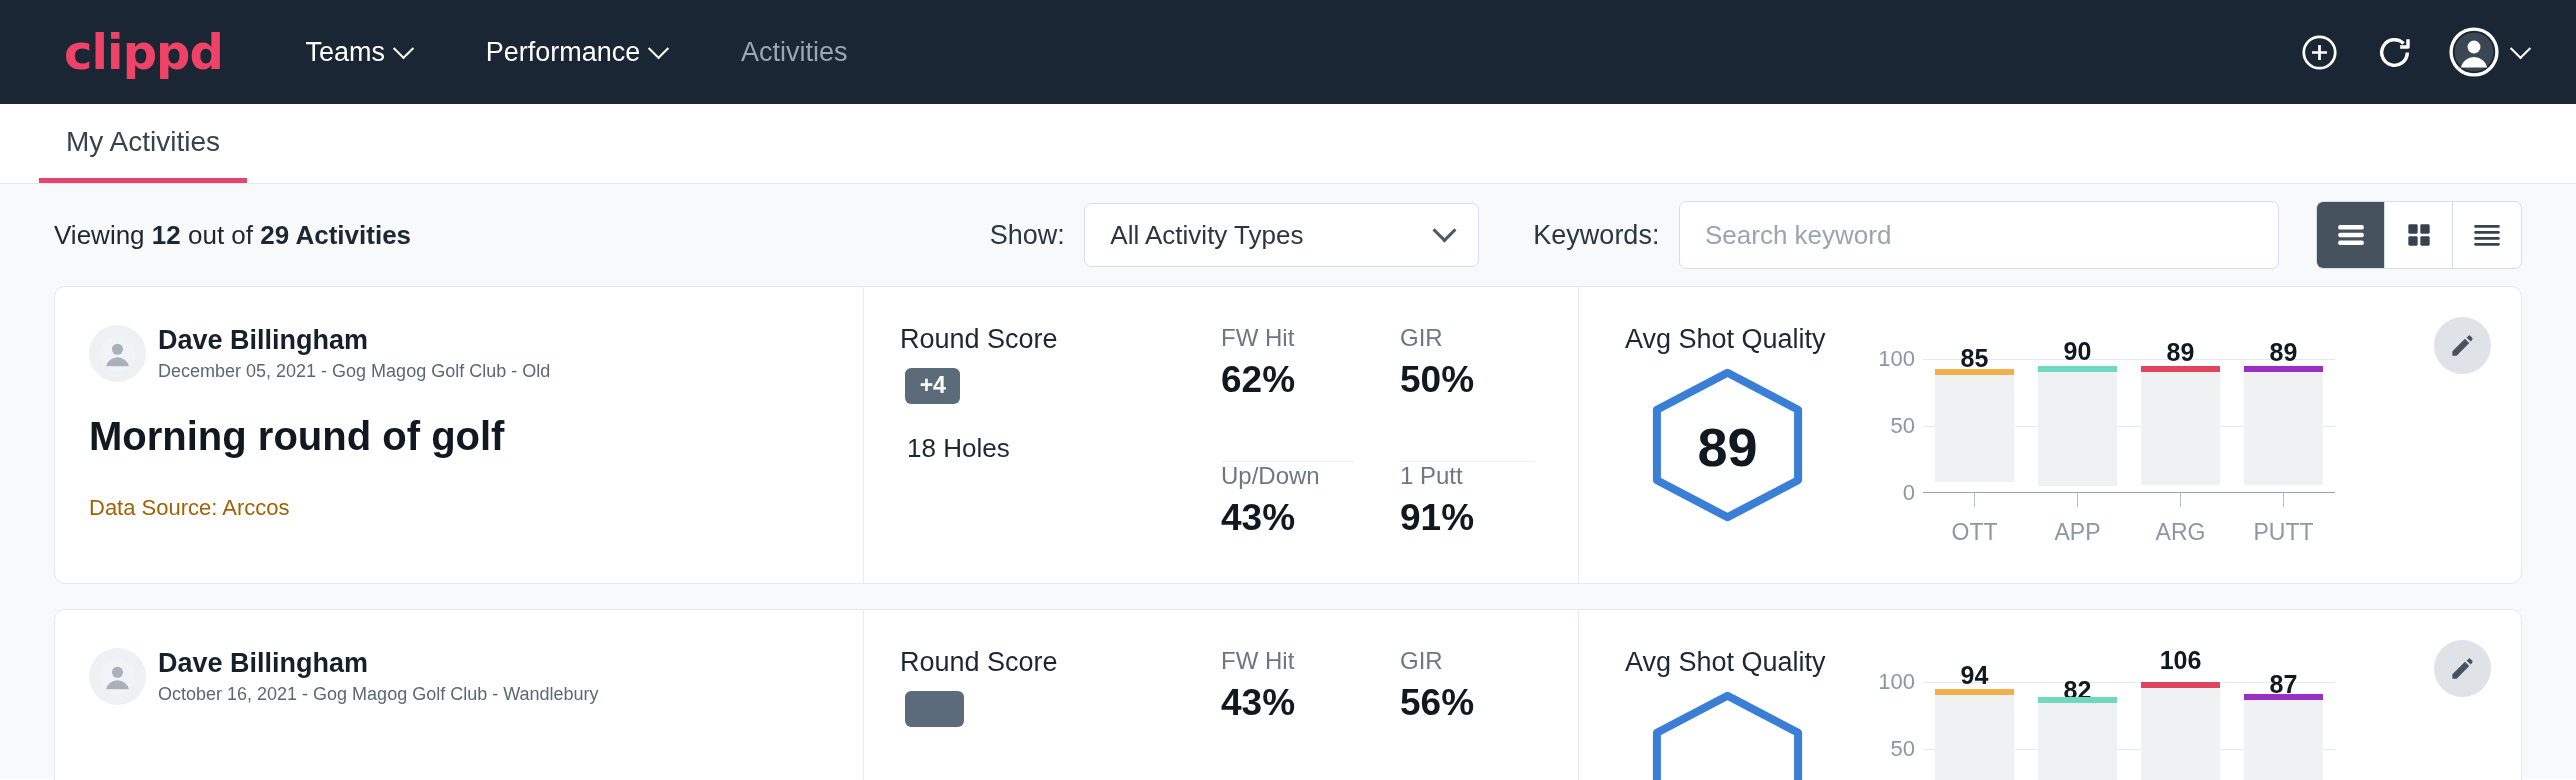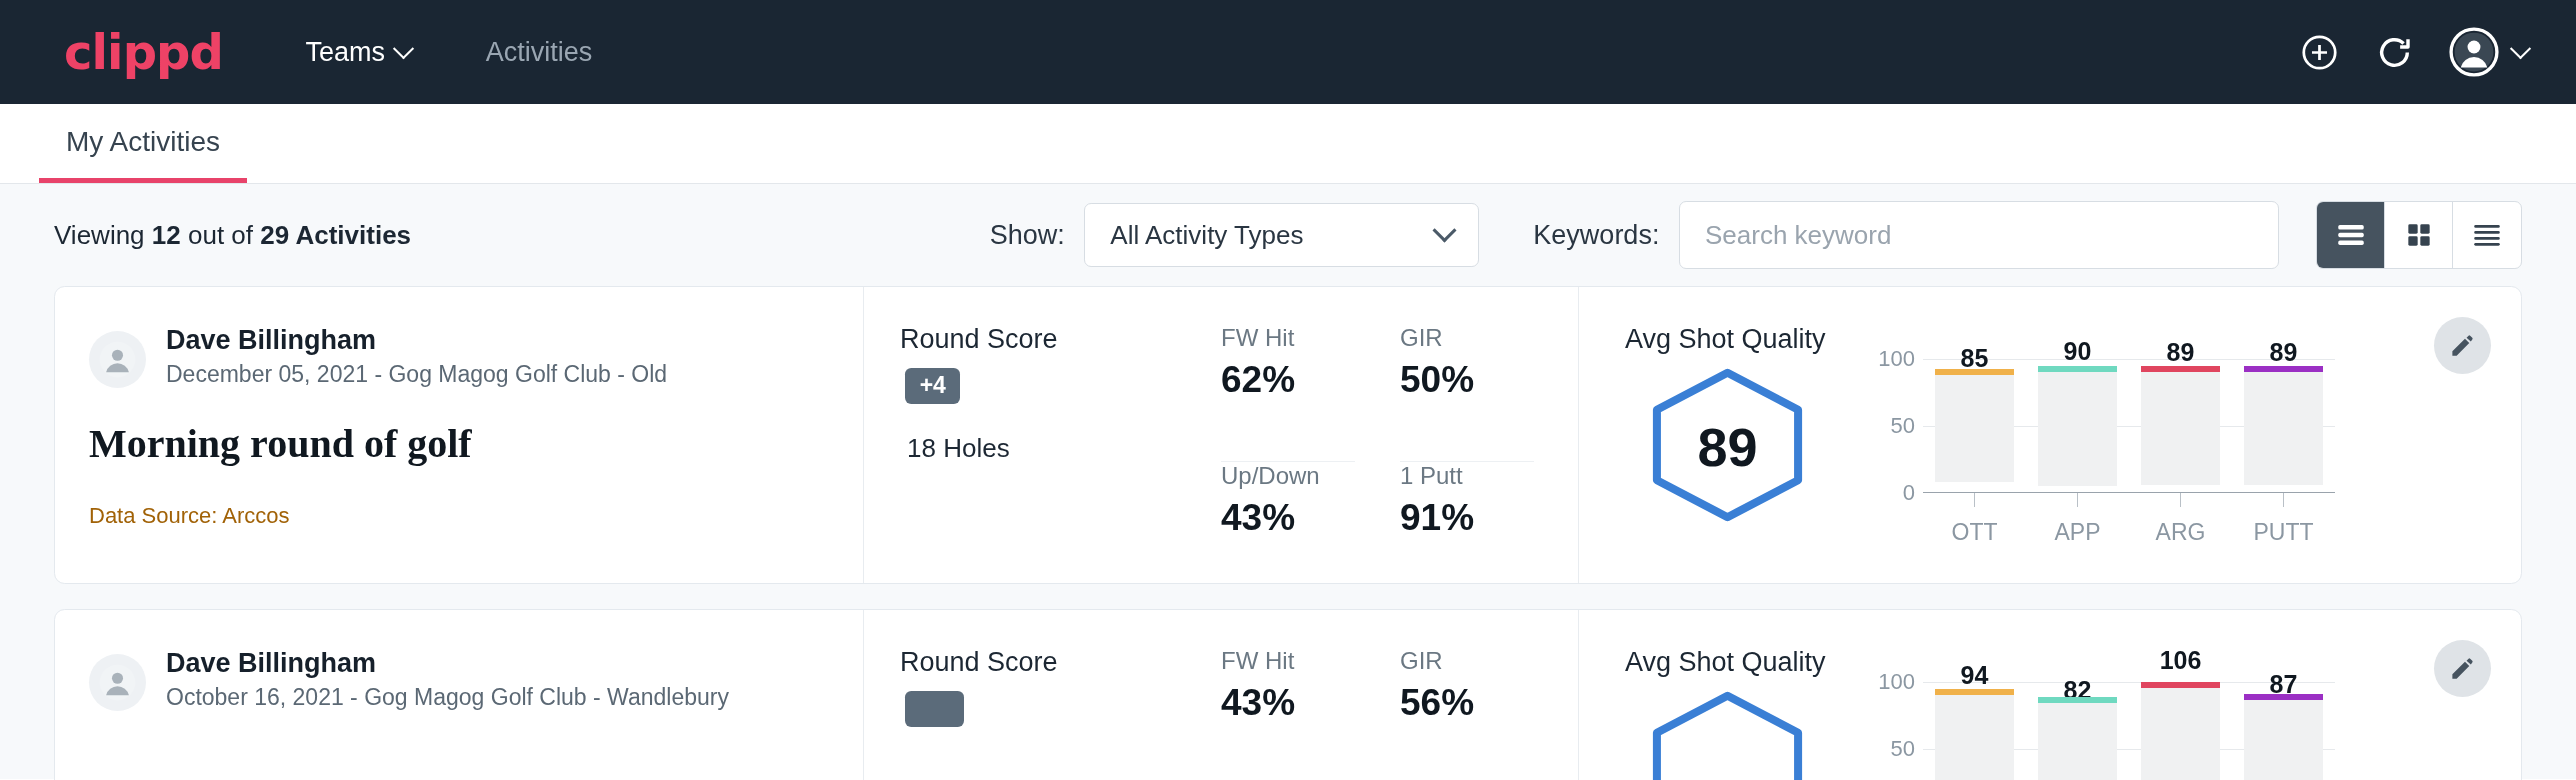--- a/index.html
+++ b/index.html
@@ -139,32 +139,31 @@
     height: 298px;
     margin-bottom: 25px;
     display: flex;
     position: relative;
   }
   .col-left {
     width: 809px;
     padding: 37px 0 0 34px;
     border-right: 1.8px solid #e8ecf0;
   }
-  .person { display: flex; align-items: flex-end; gap: 20px; }
+  .person { display: flex; align-items: center; gap: 12px; }
   .p-avatar {
     width: 57px; height: 57px; border-radius: 50%;
     background: #eef1f4;
     display: flex; align-items: center; justify-content: center;
   }
   .p-name { font-size: 27px; font-weight: 700; color: #16202b; line-height: 1.25; }
-  .p-meta { font-size: 23px; color: #5b6874; margin-top: 3.6px; }
+  .p-meta { font-size: 18px; color: #5b6874; margin-top: 3.6px; }
   .card-title {
     font-size: 40px; font-weight: 700; color: #101820;
     margin-top: 32px;
-    font-family: Liberation Serif, serif;
   }
   .data-source { font-size: 22px; color: #a16207; margin-top: 36px; }
 
   .col-score {
     width: 357px;
     padding: 37px 0 0 36px;
   }
   .sec-label { font-size: 27px; color: #1c2733; }
   .score-row { display: flex; align-items: flex-end; margin-top: 12.5px; }
   .big-score { font-size: 96px; font-weight: 700; color: #101820; line-height: .95; letter-spacing: -1.8px; }
@@ -239,20 +238,24 @@
 <body>
 
 <div class="topnav">
   <div class="logo">clippd</div>
 
   <div class="navlinks">
     <div class="navlink">
       <span>Teams</span>
       <span class="chev"></span>
     </div>
+    <div class="navlink">
+      <span>Performance</span>
+      <span class="chev"></span>
+    </div>
     <div class="navlink dim">
       <span>Activities</span>
     </div>
   </div>
 
   <div class="nav-right">
     <div class="icon-btn">
       <svg width="41" height="41" viewBox="0 0 24 24" fill="none" stroke="#ffffff" stroke-width="1.6">
         <circle cx="12" cy="12" r="9.2"></circle>
           <path d="M12 7.6v8.8M7.6 12h8.8"></path>

